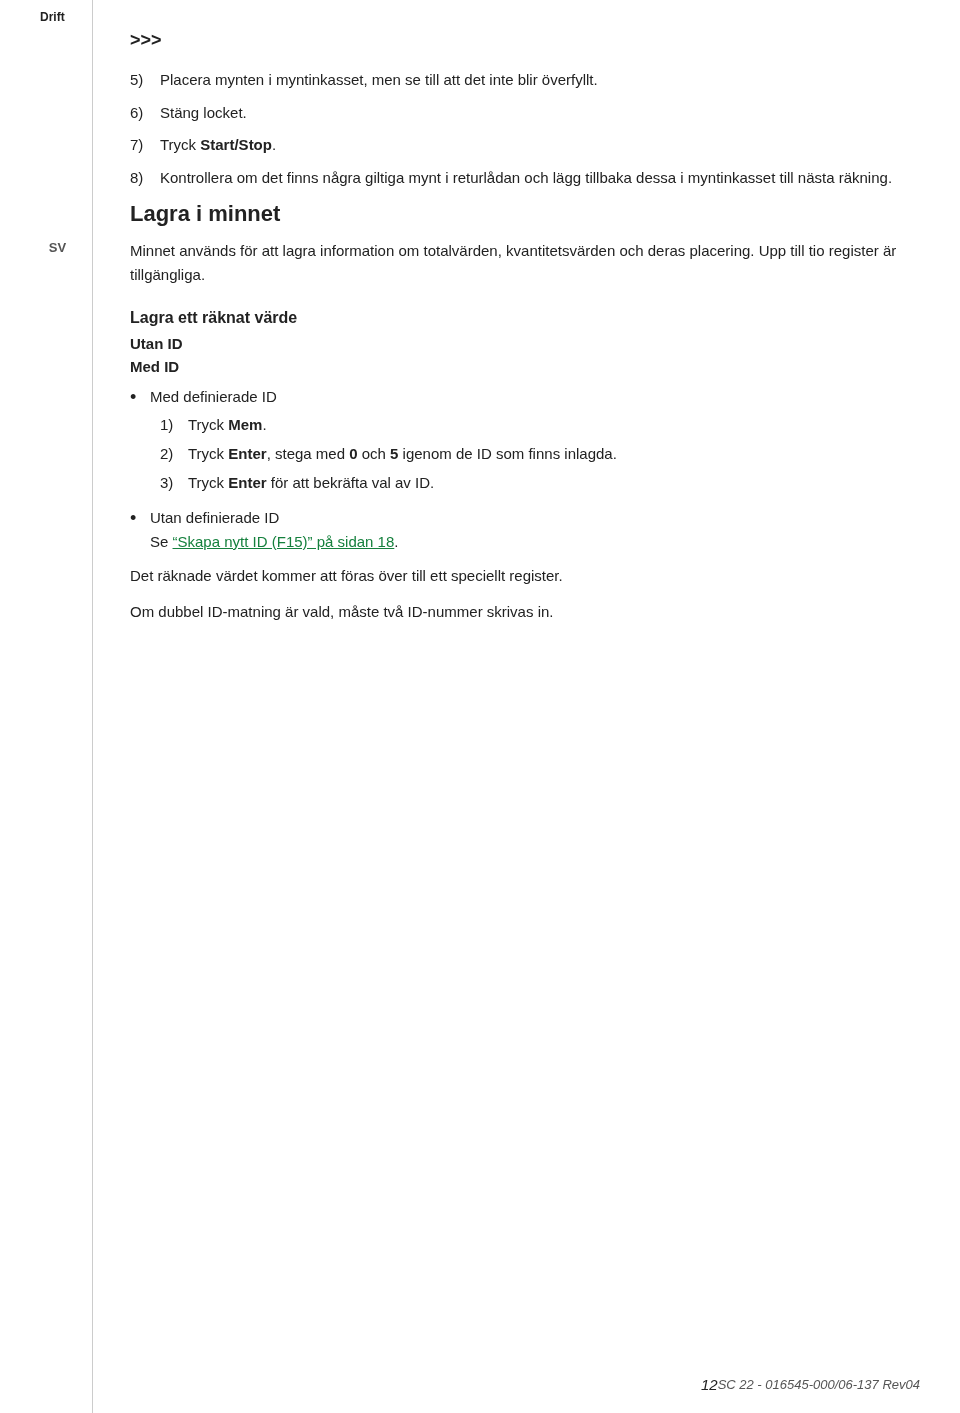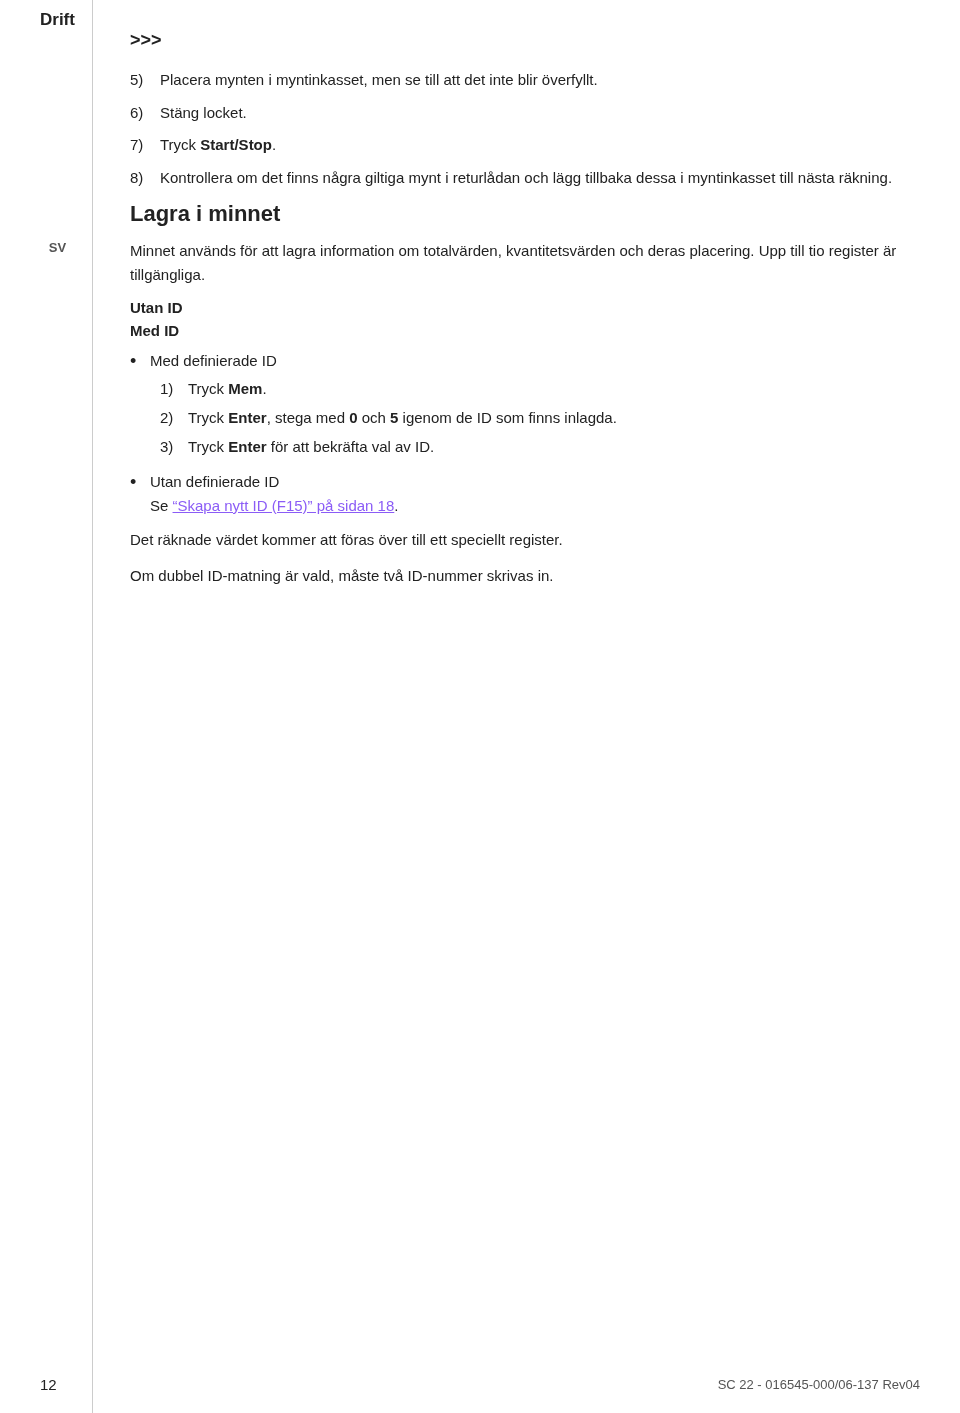--- a/index.html
+++ b/index.html
@@ -17,21 +17,21 @@
       color: #222222;
       position: relative;
     }
 
     
     .page-header {
       position: absolute;
       top: 10px;
       left: 40px;
       font-weight: bold;
-      font-size: 17px;
+      font-size: 12px;
       color: #222;
     }
 
     
     .left-sidebar {
       position: absolute;
       top: 0;
       left: 0;
       width: 93px;
       height: 1413px;
@@ -161,34 +161,35 @@
     }
 
     .sub-numbered-item .sub-num {
       min-width: 28px;
       font-weight: normal;
     }
 
     
     .link-text {
       text-decoration: underline;
-      color: #8b5cf6;
+      color: #15803d;
     }
 
     
     .page-footer {
       position: absolute;
       bottom: 20px;
       left: 40px;
       right: 40px;
       display: flex;
-      justify-content: space-between;
+      justify-content: flex-end;
       align-items: center;
       font-size: 14px;
       color: #222;
+      font-style: italic;
     }
 
     .footer-page-num {
       font-weight: normal;
       font-size: 15px;
     }
 
     .footer-doc-ref {
       font-size: 13px;
       color: #555;
@@ -224,20 +225,21 @@
 
   <div class="numbered-item">
     <span class="num">8)</span>
     <span class="text">Kontrollera om det finns några giltiga mynt i returlådan och lägg tillbaka dessa i myntinkasset till nästa räkning.</span>
   </div>
 
   <div class="section-heading">Lagra i minnet</div>
 
   <div class="body-para">Minnet används för att lagra information om totalvärden, kvantitetsvärden och deras placering. Upp till tio register är tillgängliga.</div>
 
+  <div class="subsection-heading">Lagra ett räknat värde</div>
 
   <div class="sub-label">Utan ID</div>
 
 
   <div class="sub-label">Med ID</div>
 
   <div class="bullet-section">
 
     <div class="bullet-item">
       <span class="bullet-dot">•</span>

